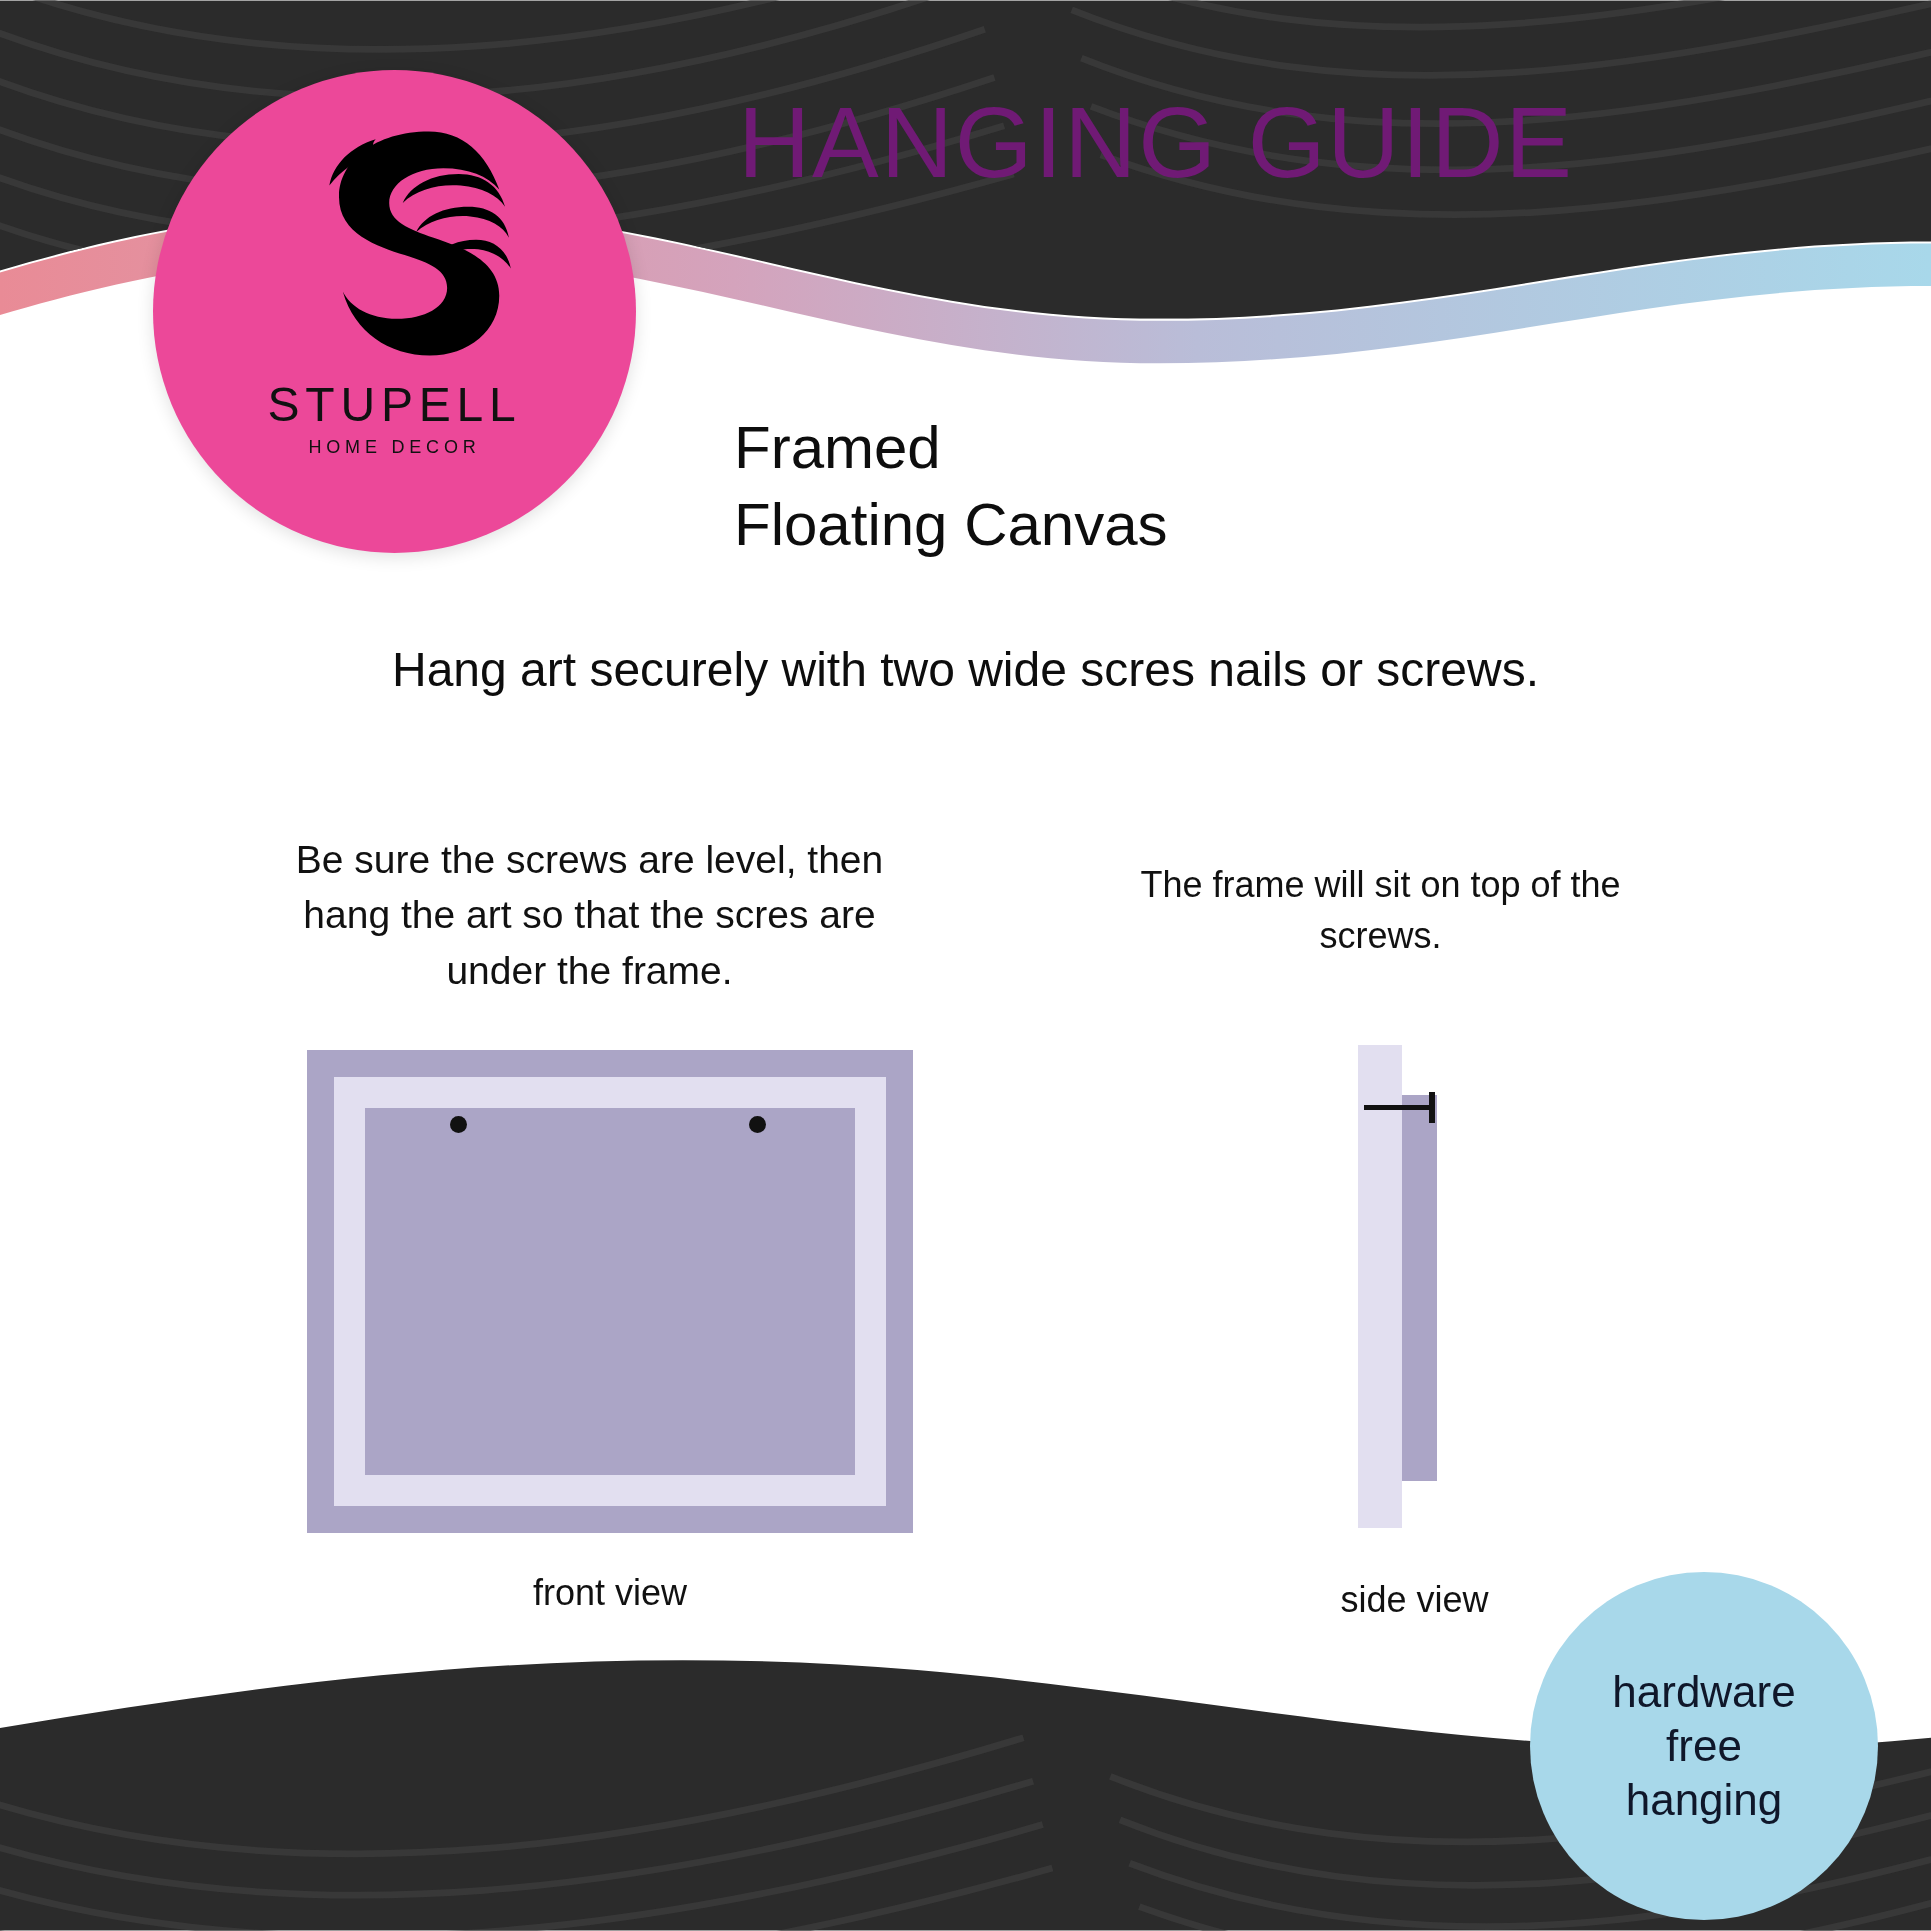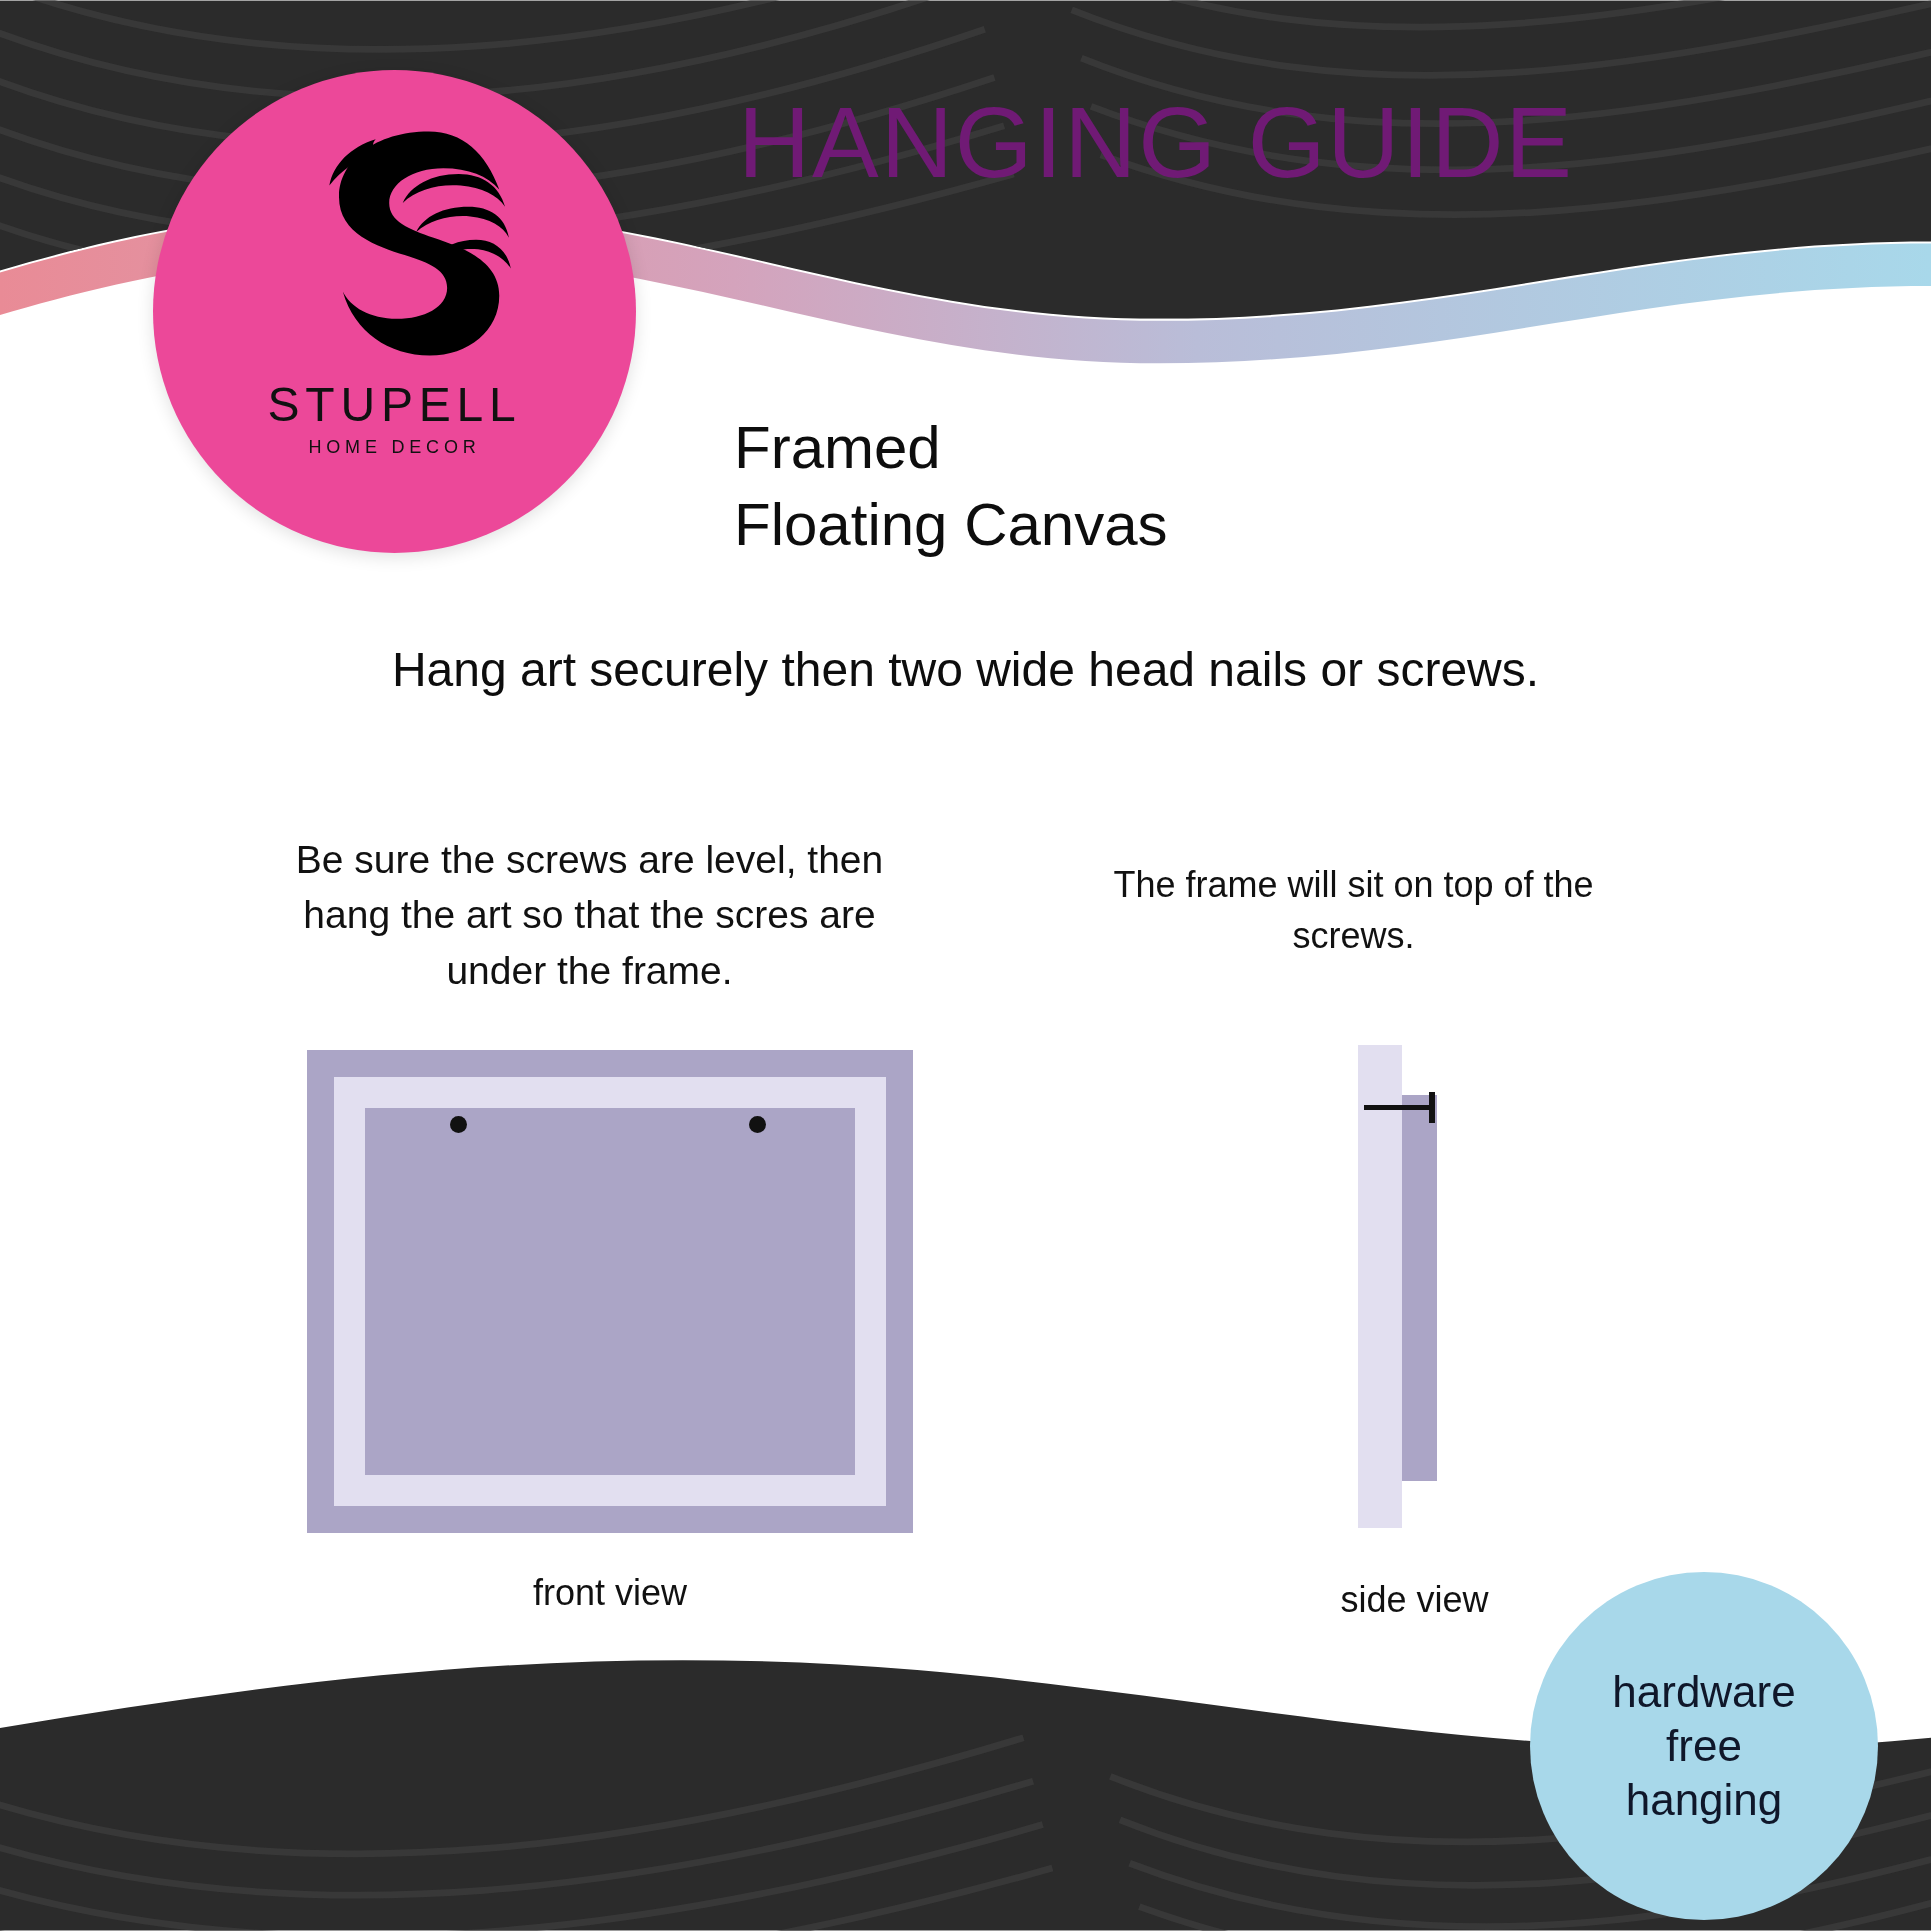--- a/index.html
+++ b/index.html
@@ -125,21 +125,21 @@
     left: 290px;
     top: 832px;
     width: 599px;
     text-align: center;
     font-size: 39px;
     line-height: 1.42;
     color: #111;
   }
   .caption-right {
     position: absolute;
-    left: 1112px;
+    left: 1139px;
     top: 859px;
     width: 483px;
     text-align: center;
     font-size: 36px;
     line-height: 1.42;
     color: #111;
   }
 
   
   .front-view {
@@ -303,21 +303,21 @@
     <div class="logo-sub">HOME DECOR</div>
   </div>
 
   <div class="header-title">HANGING GUIDE</div>
 
   <div class="product-name">
     <div>Framed</div>
     <div>Floating Canvas</div>
   </div>
 
-  <div class="instruction">Hang art securely then two wide head nails or screws.</div>
+  <div class="instruction">Hang art securely with two wide scres nails or screws.</div>
 
   <div class="caption-left">Be sure the screws are level, then hang the art so that the scres are under the frame.</div>
 
   <div class="caption-right">The frame will sit on top of the screws.</div>
 
   <div class="front-view">
     <div class="fv-outer"></div>
     <div class="fv-mid"></div>
     <div class="fv-inner"></div>
     <div class="screw-dot left"></div>

